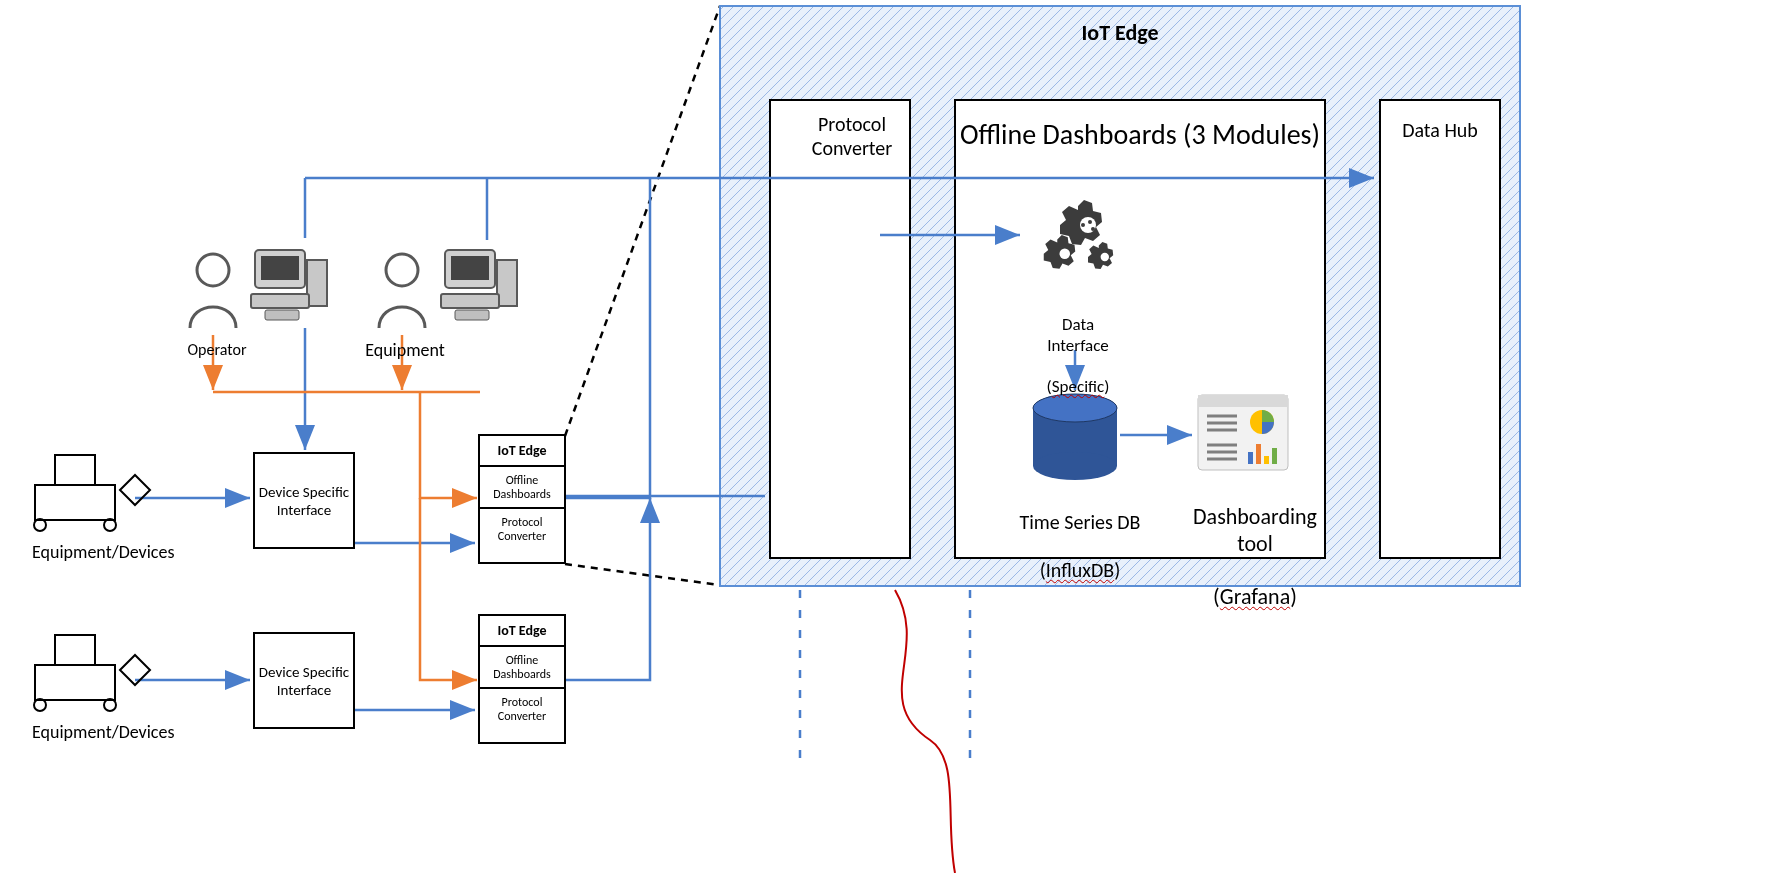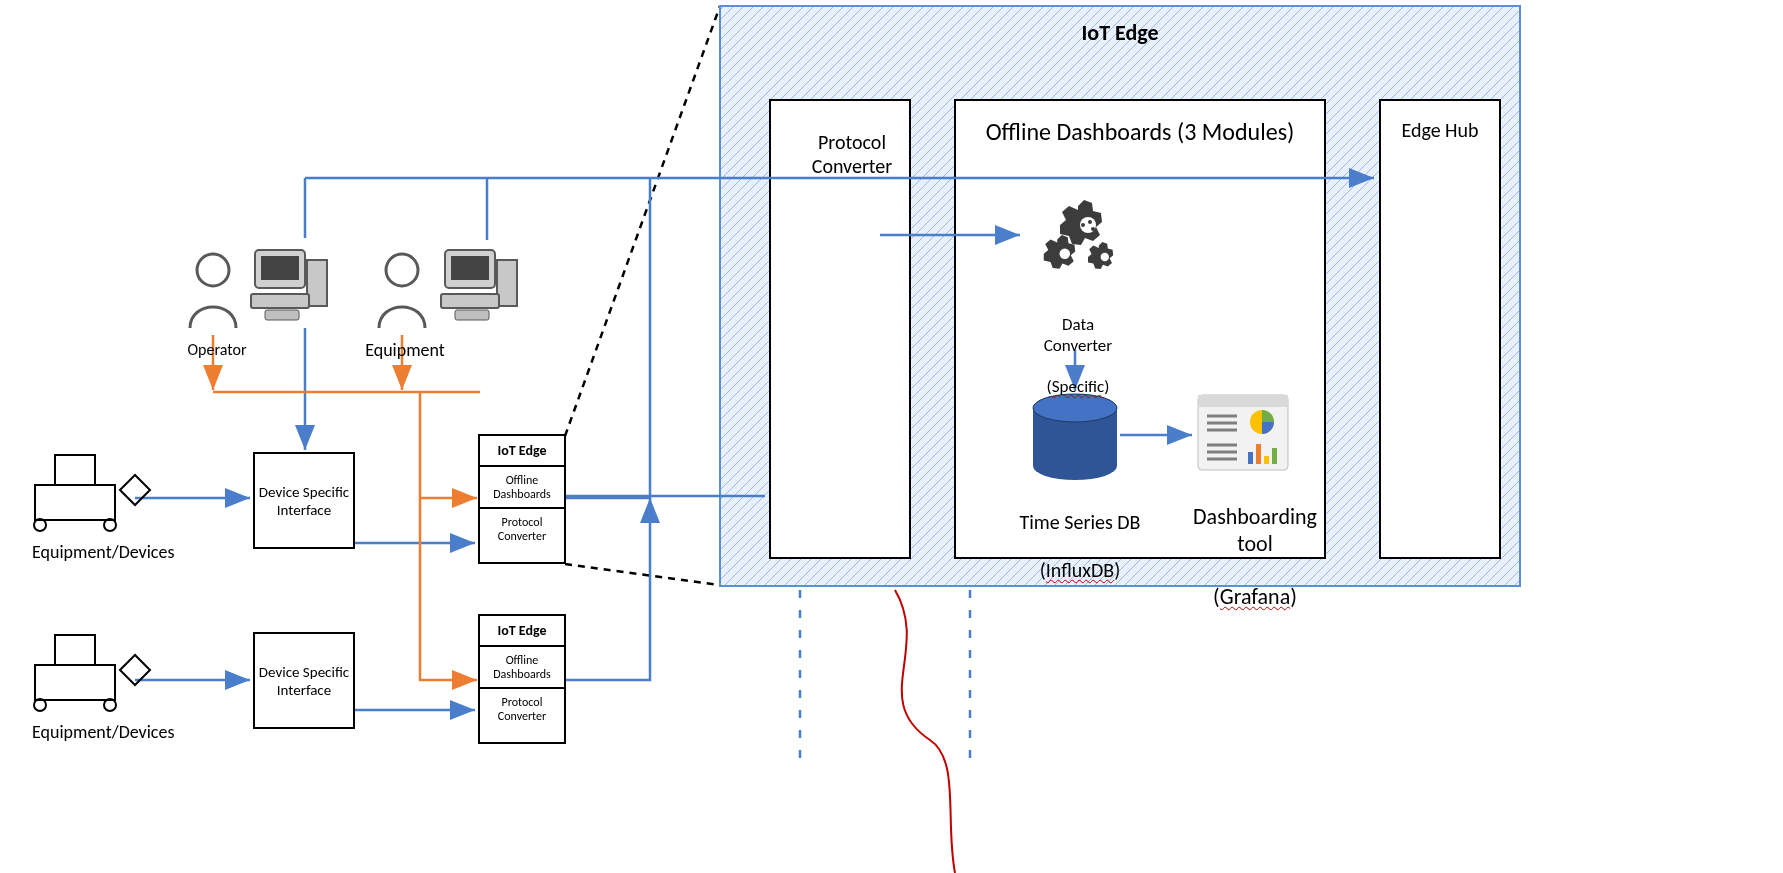--- a/index.html
+++ b/index.html
@@ -159,28 +159,28 @@
   <g transform="translate(35,635)" stroke="#000" stroke-width="2" fill="none">
     <rect x="0" y="30" width="80" height="35"></rect>
     <rect x="20" y="0" width="40" height="30"></rect>
     <circle cx="5" cy="70" r="6"></circle>
       <circle cx="75" cy="70" r="6"></circle>
     <path d="M85 35 l15 -15 15 15 -15 15 z"></path>
   </g>
 </svg>
 
 <div class="lbl big" style="left:720px; top:20px; width:800px;">IoT Edge</div>
-<div class="lbl" style="left:770px; top:130px; width:164px; font-size:20px;">Protocol
+<div class="lbl" style="left:770px; top:112px; width:164px; font-size:20px;">Protocol
 Converter</div>
-<div class="lbl" style="left:955px; top:118px; width:370px; font-size:24px;">Offline Dashboards (3 Modules)</div>
-<div class="lbl" style="left:1380px; top:118px; width:120px; font-size:20px;">Edge Hub</div>
+<div class="lbl" style="left:955px; top:118px; width:370px; font-size:28px;">Offline Dashboards (3 Modules)</div>
+<div class="lbl" style="left:1380px; top:118px; width:120px; font-size:20px;">Data Hub</div>
 
 <div class="lbl" style="left:1018px; top:295px; width:120px; font-size:17px;">
   <span>Data
-Converter</span><br>
+Interface</span><br>
   (<span class="underline-red">Specific</span>)
 </div>
 
 <div class="lbl" style="left:1010px; top:486px; width:140px; font-size:20px;">
   <span>Time Series DB</span><br>
   (<span class="underline-red">InfluxDB</span>)
 </div>
 
 <div class="lbl" style="left:1175px; top:478px; width:160px; font-size:22px;">
   <span>Dashboarding tool</span><br>

